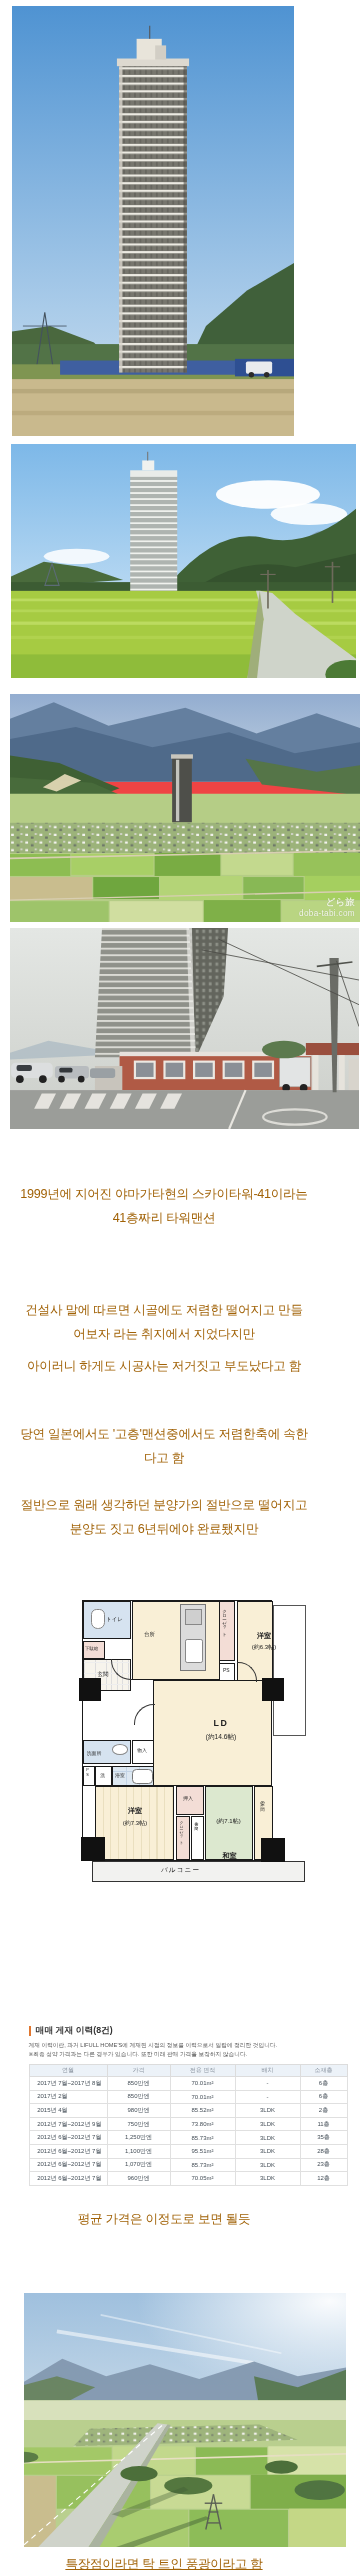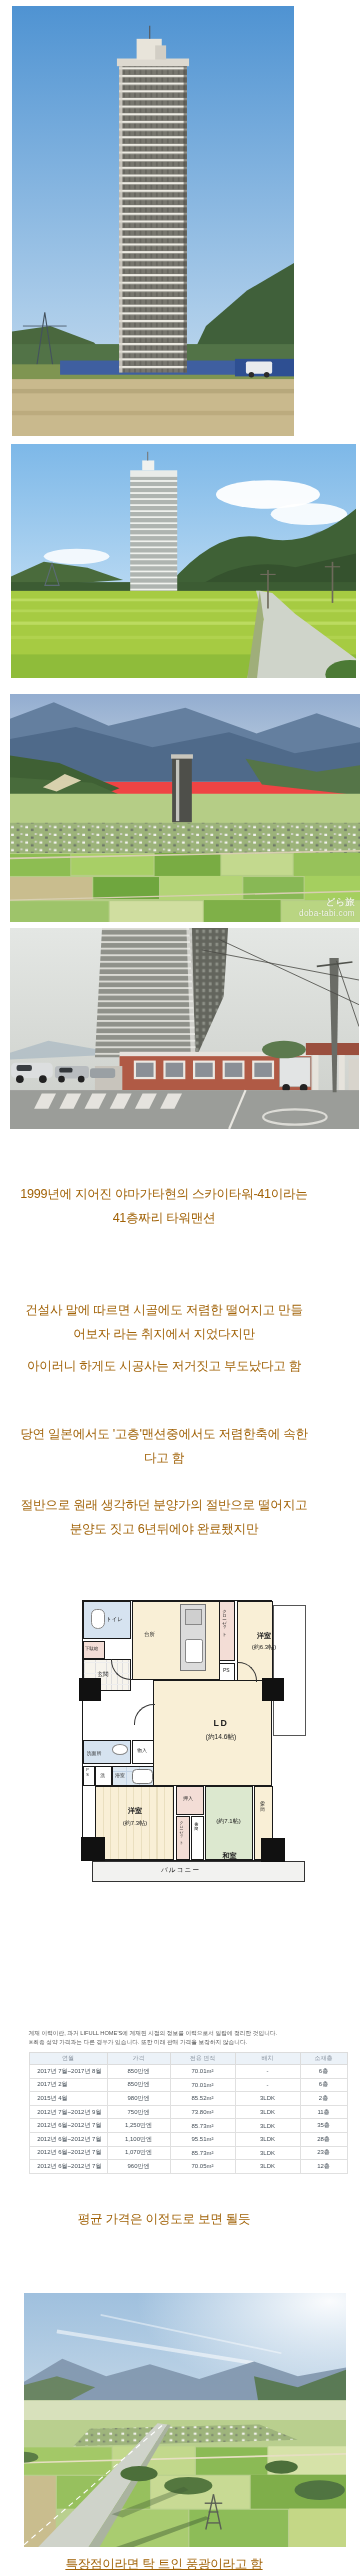--- a/index.html
+++ b/index.html
@@ -333,20 +333,24 @@
     <div class="fp-col" style="left:2.2px;top:240px;width:24px;height:24px;"></div>
     <div class="fp-col" style="left:182px;top:241px;width:24px;height:24px;"></div>
 
     <div style="position:absolute;left:32px;top:62px;width:19.7px;height:19.7px;border-left:0.8px solid #333;border-bottom:0.8px solid #333;border-bottom-left-radius:19.7px;"></div>
     <div style="position:absolute;left:158px;top:65px;width:18.6px;height:18.6px;border-right:0.8px solid #333;border-top:0.8px solid #333;border-top-right-radius:18.6px;"></div>
     <div style="position:absolute;left:55px;top:107px;width:19.7px;height:19.7px;border-left:0.8px solid #333;border-top:0.8px solid #333;border-top-left-radius:19.7px;"></div>
   </div>
 
 
   <div id="history">
+    <div id="hist-title-row">
+      <div id="hist-bar"></div>
+      <div id="hist-title">매매 게재 이력(8건)</div>
+    </div>
     <div class="hist-note" style="margin-top:4.4px;">게재 이력이란, 과거 LIFULL HOME'S에 게재된 시점의 정보를 이력으로서 일람에 정리한 것입니다.</div>
     <div class="hist-note">※최종 성약 가격과는 다른 경우가 있습니다. 또한 미래 판매 가격을 보장하지 않습니다.</div>
     <table id="hist-table">
       <colgroup>
         <col style="width:78px">
           <col style="width:63px">
           <col style="width:65px">
           <col style="width:65px">
           <col style="width:47px">
       </colgroup>

